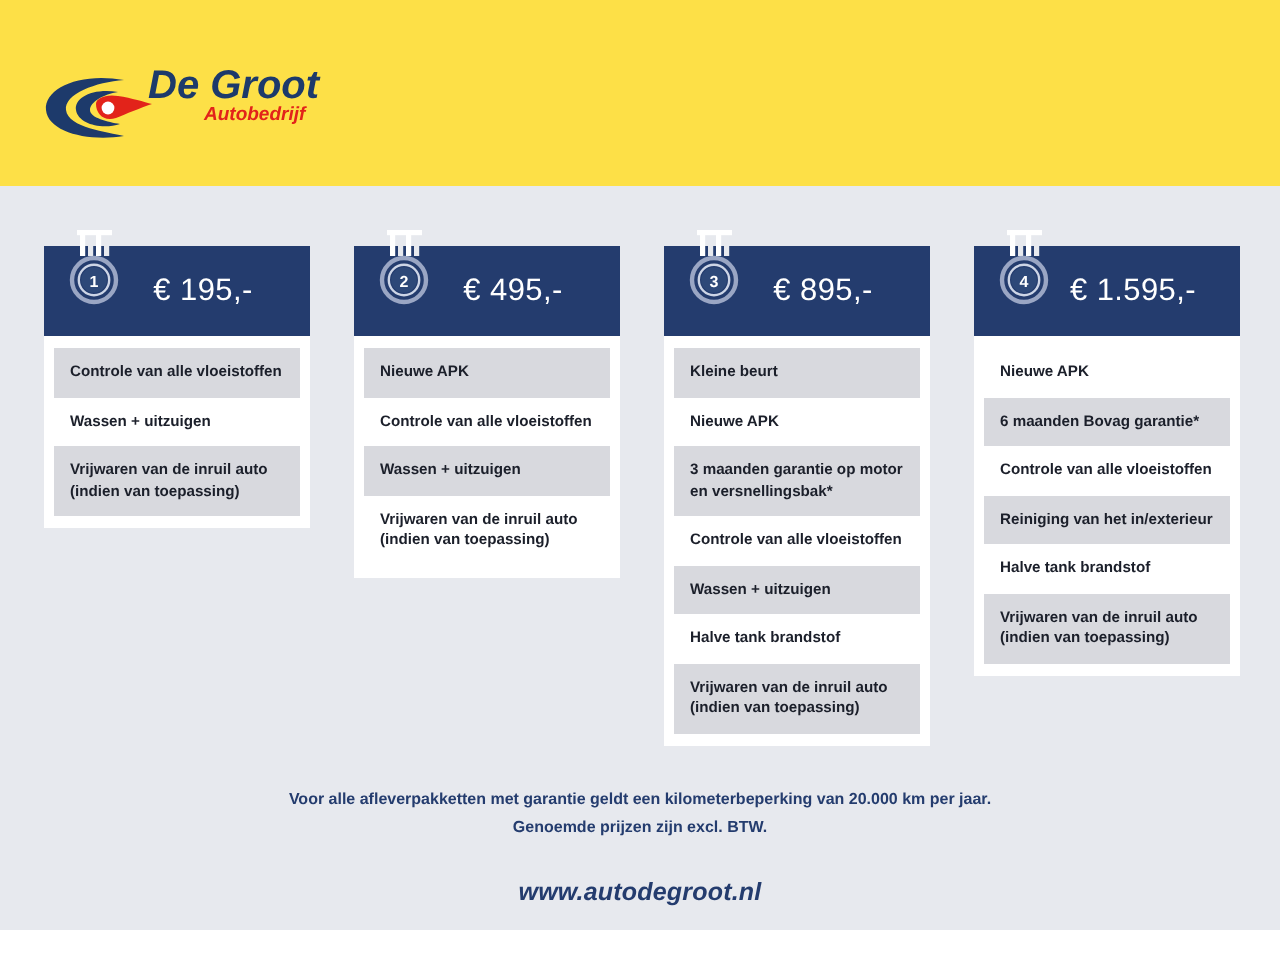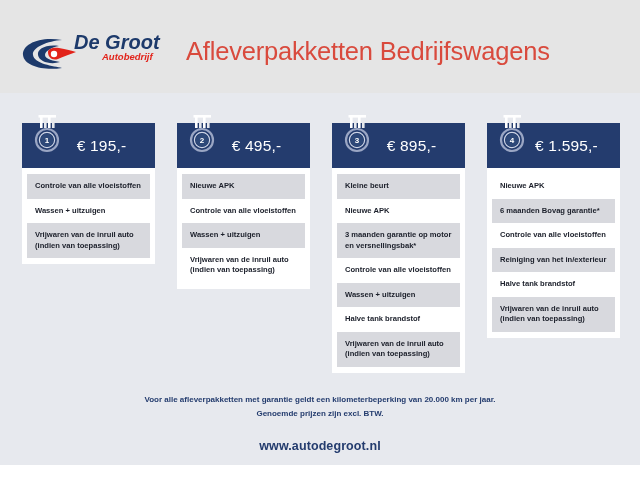--- a/index.html
+++ b/index.html
@@ -7,21 +7,21 @@
     width:640px;height:480px;overflow:hidden;
     background:#ffffff;
     font-family:"Liberation Sans","DejaVu Sans",sans-serif;
     -webkit-font-smoothing:antialiased;
   }
   .page{position:relative;width:640px;height:480px;background:#ffffff;overflow:hidden;}
 
   
   .header{
     position:absolute;left:0;top:0;width:640px;height:93px;
-    background:#e5e5e5;
+    background:#fde047;
     display:flex;align-items:center;
   }
   .logo{
     position:absolute;left:18px;top:26px;width:152px;height:48px;
   }
   .logo svg{display:block;}
 
   .main-title{
     position:absolute;left:186px;top:37px;
     font-size:25.5px;font-weight:400;letter-spacing:-0.2px;
@@ -96,20 +96,21 @@
   }
   .footnote .ln{display:block;}
 
   .site{
     position:absolute;left:0;top:346px;width:640px;
     text-align:center;
     color:#243c6e;
     font-size:12.5px;
     font-weight:700;
     letter-spacing:0.1px;
+    font-style:italic;
   }
 
   .bottom-band{
     position:absolute;left:0;top:465px;width:640px;height:15px;background:#ffffff;
   }
 </style>
 </head>
 <body>
 
 <div class="page">
@@ -120,21 +121,20 @@
       <svg width="152" height="48" viewBox="0 0 152 48" xmlns="http://www.w3.org/2000/svg">
         <path d="M44 14 C22 10, 4 18, 5 29 C6 40, 26 45, 44 42 C36 40, 16 38, 15 29 C14 21, 30 15, 44 14 Z" fill="#1d3a6b"></path>
         <path d="M41 20 C28 18, 19 23, 20 29 C21 36, 33 39, 42 36 C36 35, 27 33, 27 29 C27 25, 34 21, 41 20 Z" fill="#1d3a6b"></path>
         <path d="M30 26 C30 23, 35 21, 41 22 C48 23, 54 25, 58 26 C52 28, 45 31, 40 33 C34 35, 30 31, 30 26 Z" fill="#e2231a"></path>
         <circle cx="36" cy="28" r="3.2" fill="#ffffff"></circle>
         <text x="56" y="23" font-family="'Liberation Sans',sans-serif" font-size="20" font-weight="bold" font-style="italic" fill="#1d3a6b">De Groot</text>
         <text x="84" y="34" font-family="'Liberation Sans',sans-serif" font-size="9.5" font-weight="bold" font-style="italic" fill="#e2231a">Autobedrijf</text>
       </svg>
     </div>
 
-    <div class="main-title">Afleverpakketten Bedrijfswagens</div>
   </div>
 
   <div class="body-area">
 
     <div class="columns">
 
       <div class="col col-1">
         <div class="price-head">
           <div class="medal">
             <svg width="30" height="42" viewBox="0 0 30 42">

